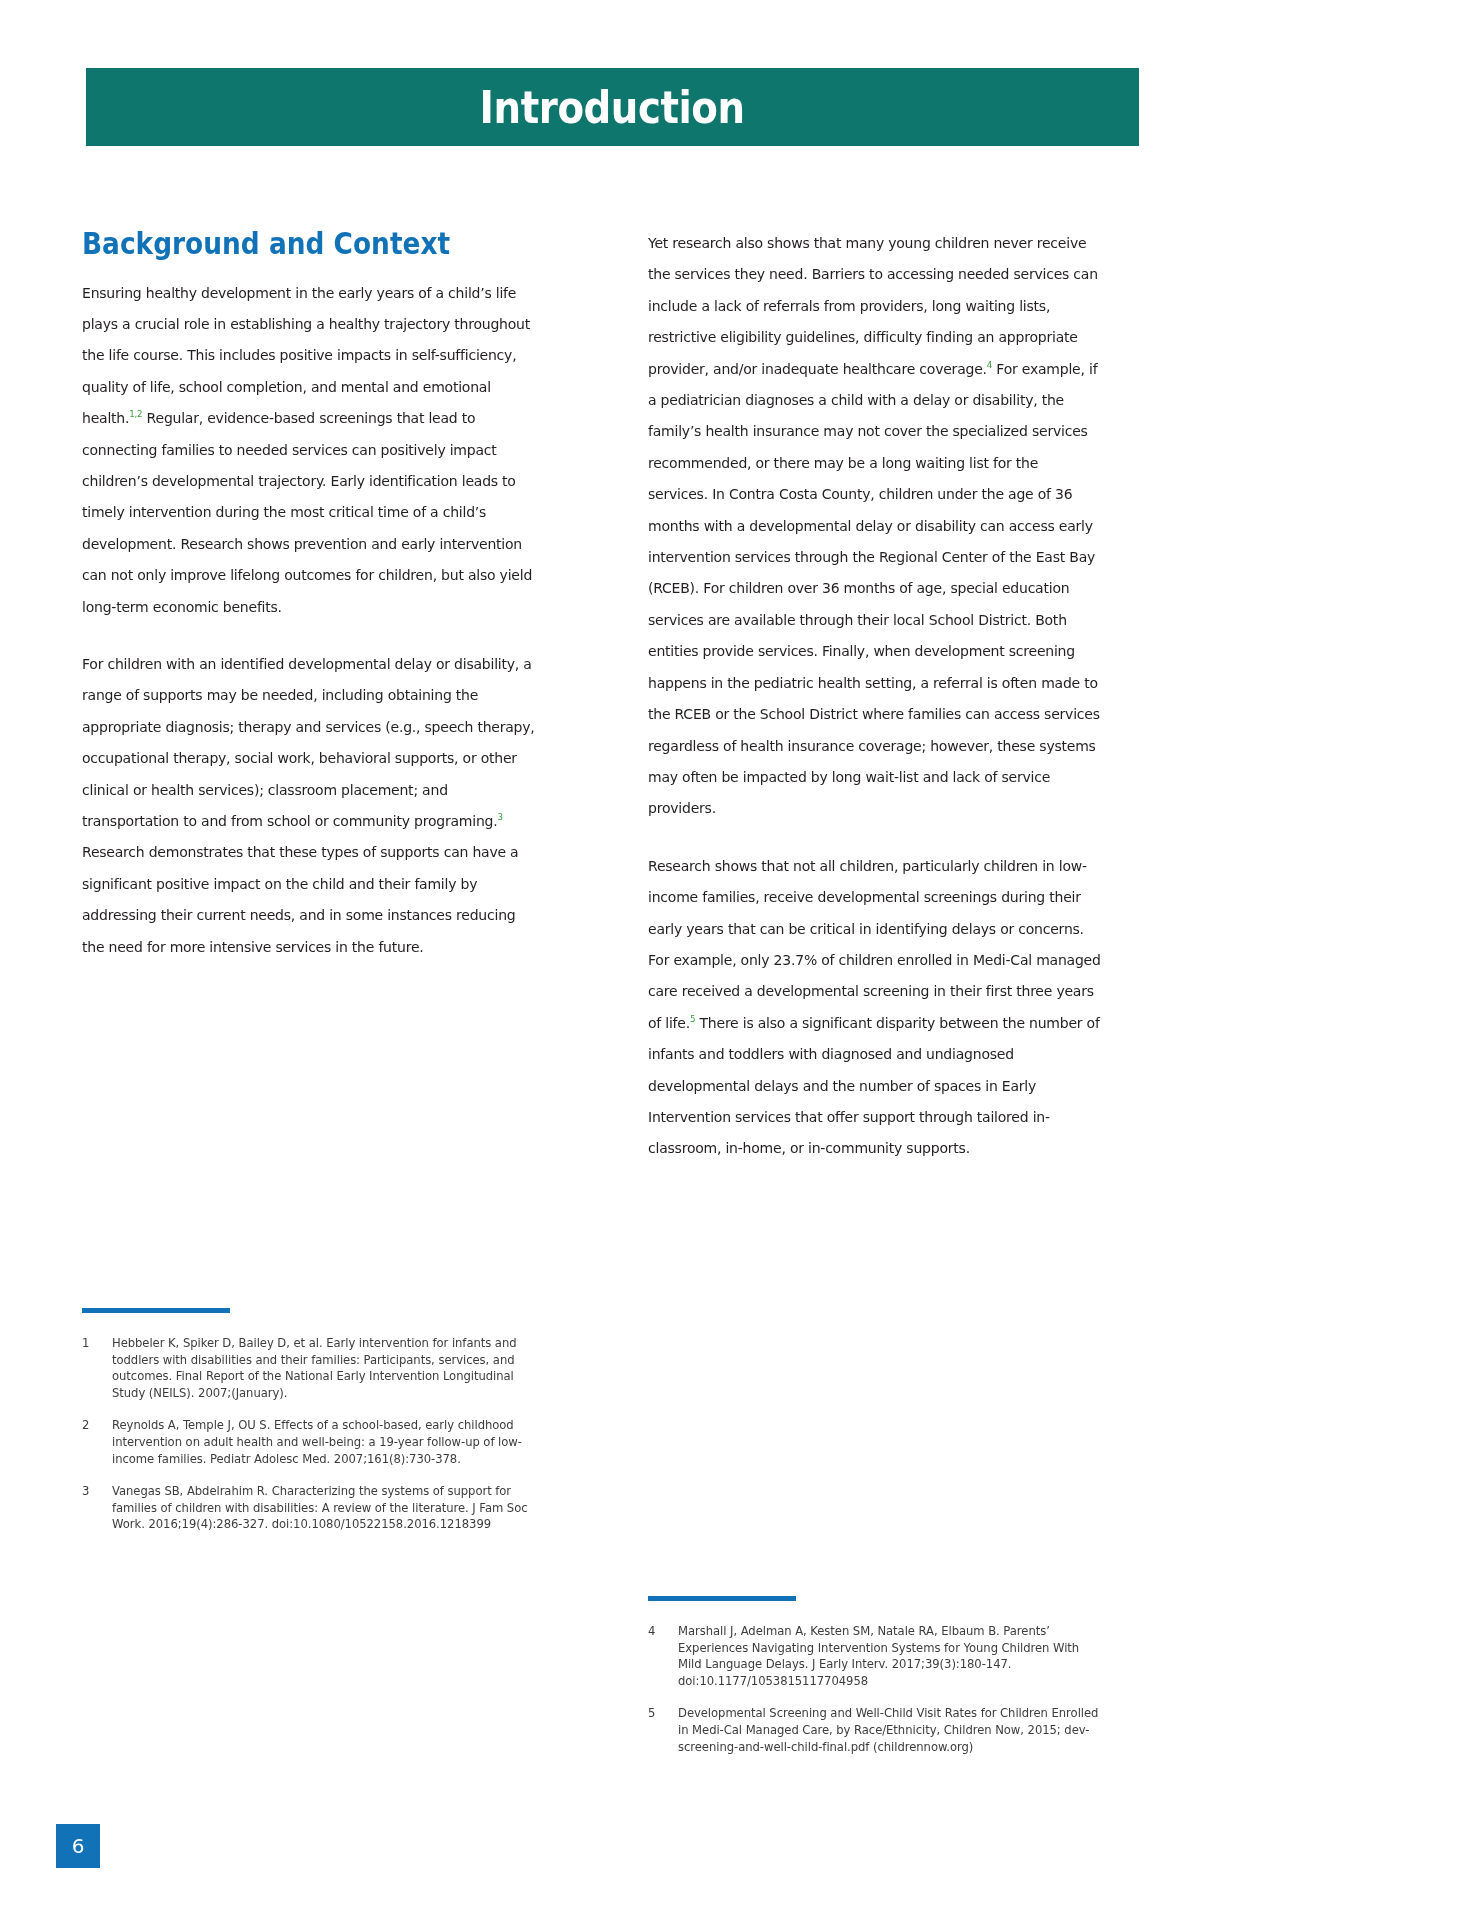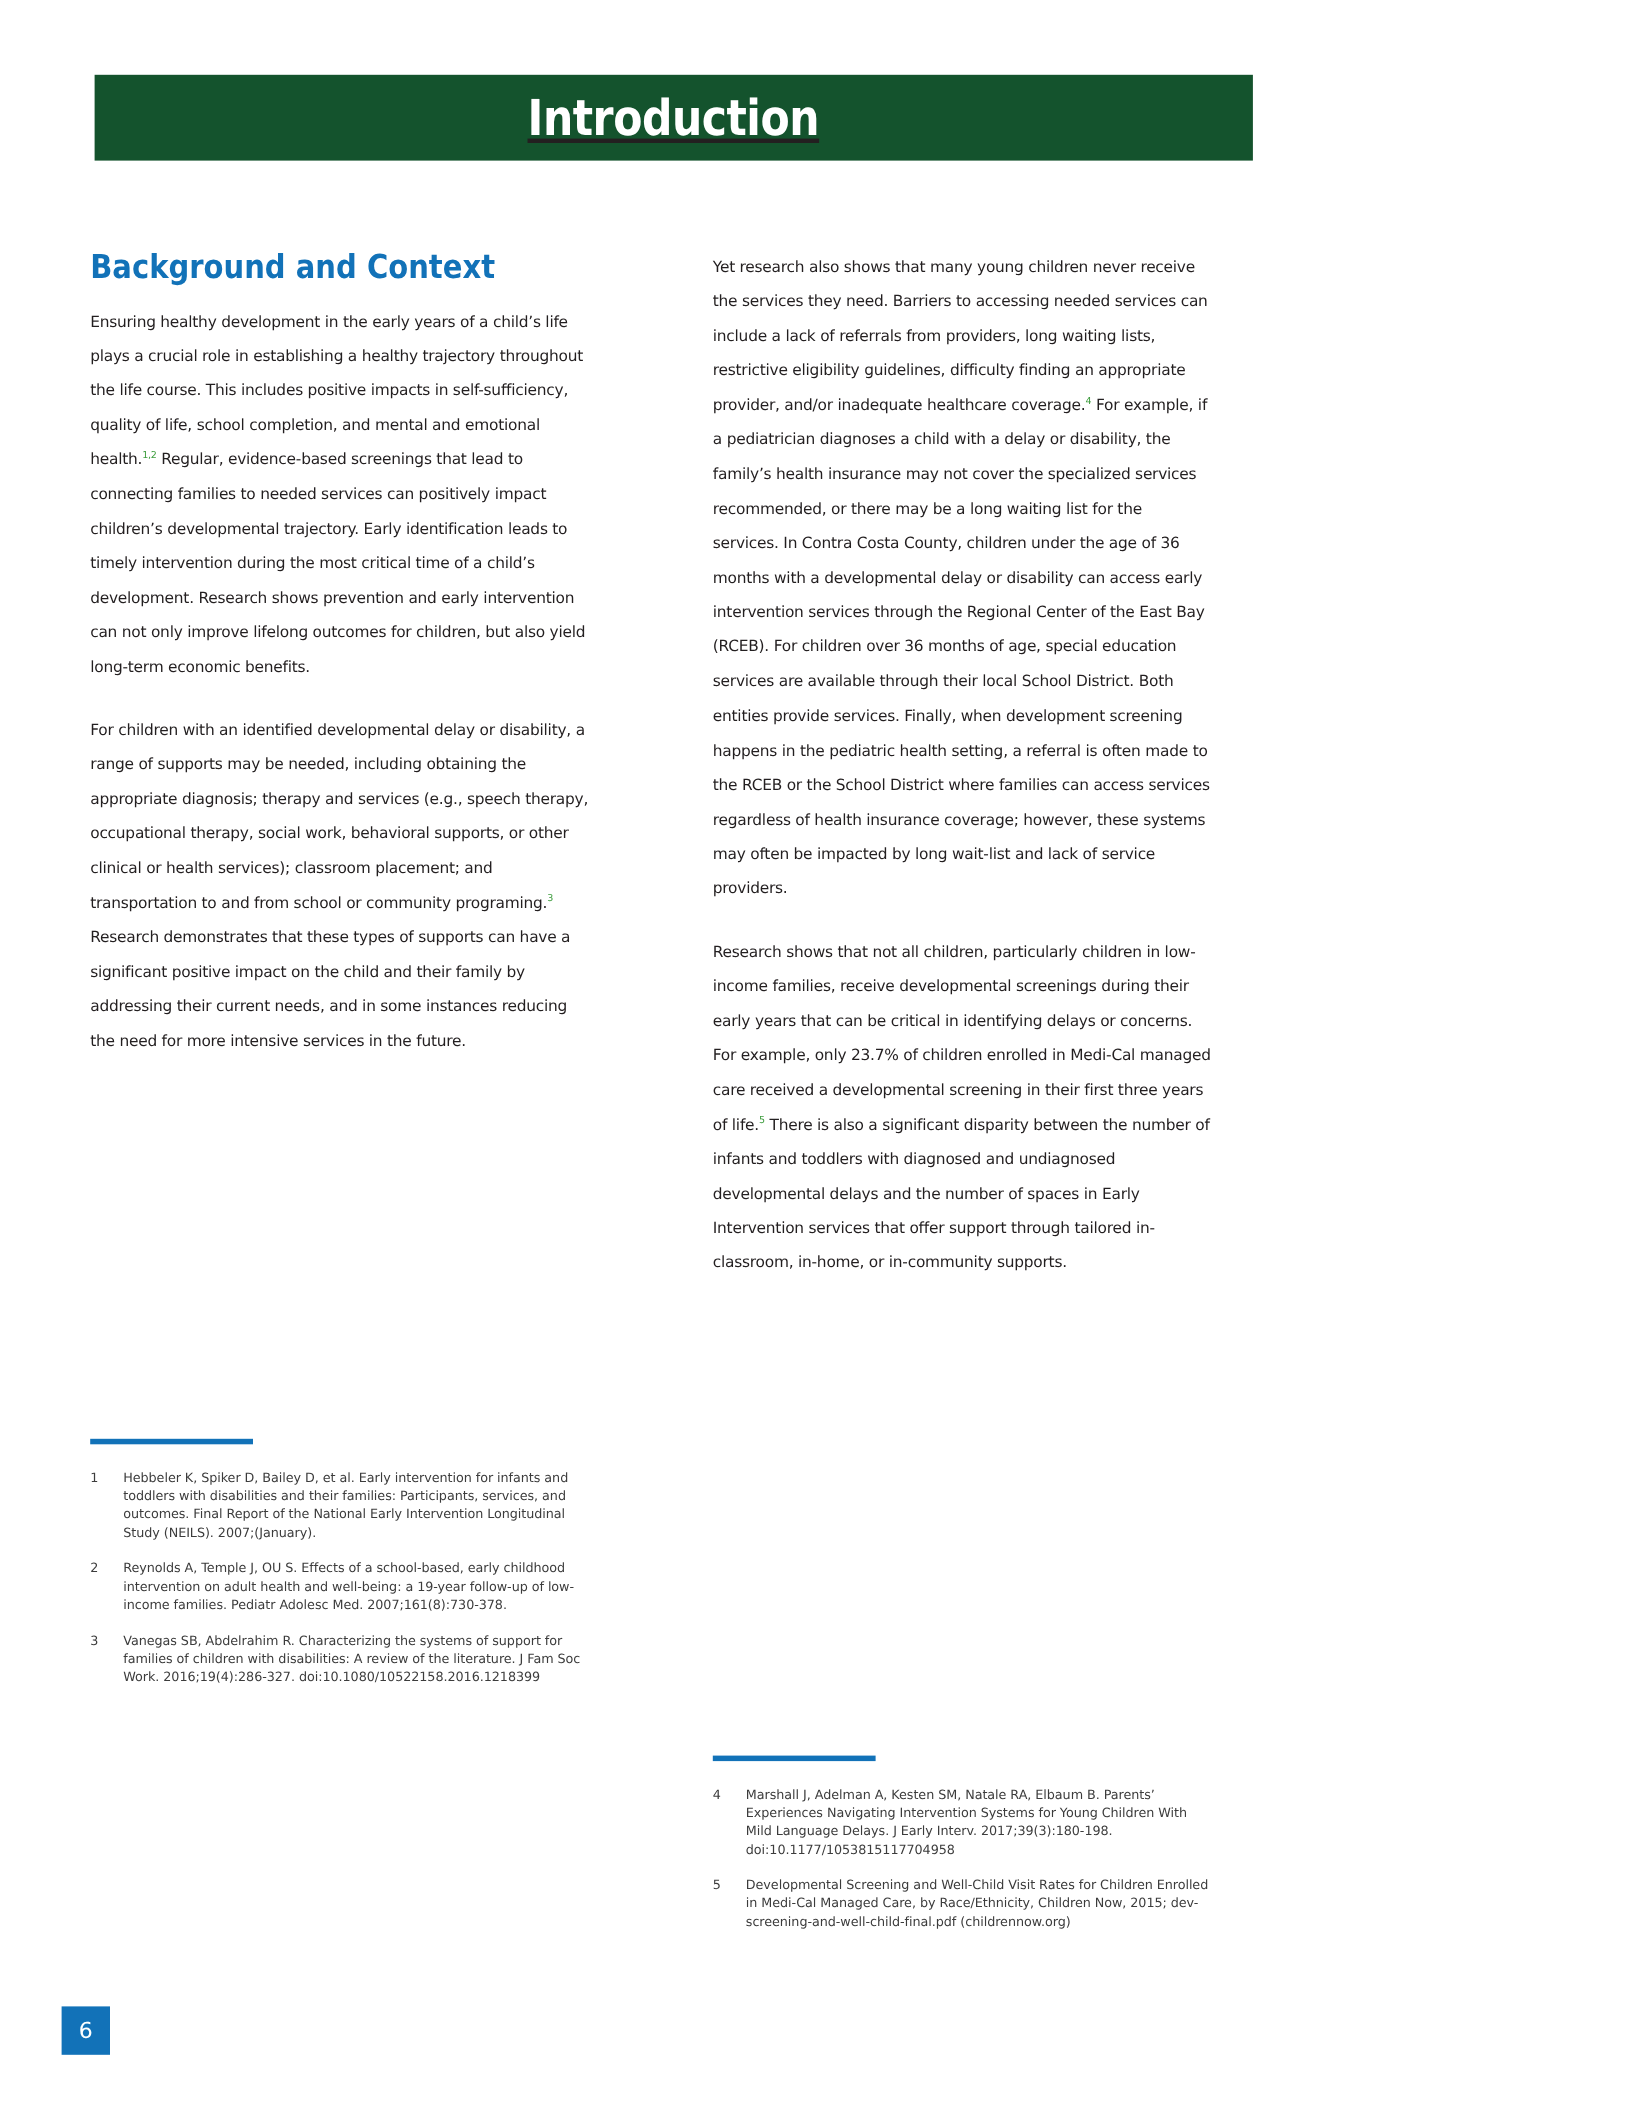--- a/index.html
+++ b/index.html
@@ -23,25 +23,24 @@
     background: #ffffff;
   }
 
   
   #header-banner {
     position: absolute;
     left: 86px;
     top: 68px;
     width: 1053px;
     height: 78px;
-    background: #14532d;
+    background: #0f766e;
     display: flex;
     align-items: center;
     justify-content: center;
-    text-decoration: underline;
   }
   #header-title {
     color: #ffffff;
     font-family: "DejaVu Sans", sans-serif;
     font-weight: bold;
     font-size: 45px;
     letter-spacing: -0.5px;
     transform: scaleX(0.86);
     transform-origin: center;
     white-space: nowrap;
@@ -190,21 +189,21 @@
         <span class="footnote-num">3</span>
         <span class="footnote-text">Vanegas SB, Abdelrahim R. Characterizing the systems of support for families of children with disabilities: A review of the literature. J Fam Soc Work. 2016;19(4):286-327. doi:10.1080/10522158.2016.1218399</span>
       </div>
     </div>
 
     <div class="footnotes" id="footnotes-right">
       <div class="footnote-rule"></div>
 
       <div class="footnote-item">
         <span class="footnote-num">4</span>
-        <span class="footnote-text">Marshall J, Adelman A, Kesten SM, Natale RA, Elbaum B. Parents’ Experiences Navigating Intervention Systems for Young Children With Mild Language Delays. J Early Interv. 2017;39(3):180-198. doi:10.1177/1053815117704958</span>
+        <span class="footnote-text">Marshall J, Adelman A, Kesten SM, Natale RA, Elbaum B. Parents’ Experiences Navigating Intervention Systems for Young Children With Mild Language Delays. J Early Interv. 2017;39(3):180-147. doi:10.1177/1053815117704958</span>
       </div>
 
       <div class="footnote-item">
         <span class="footnote-num">5</span>
         <span class="footnote-text">Developmental Screening and Well-Child Visit Rates for Children Enrolled in Medi-Cal Managed Care, by Race/Ethnicity, Children Now, 2015; dev-screening-and-well-child-final.pdf (childrennow.org)</span>
       </div>
     </div>
 
   </div>
 

